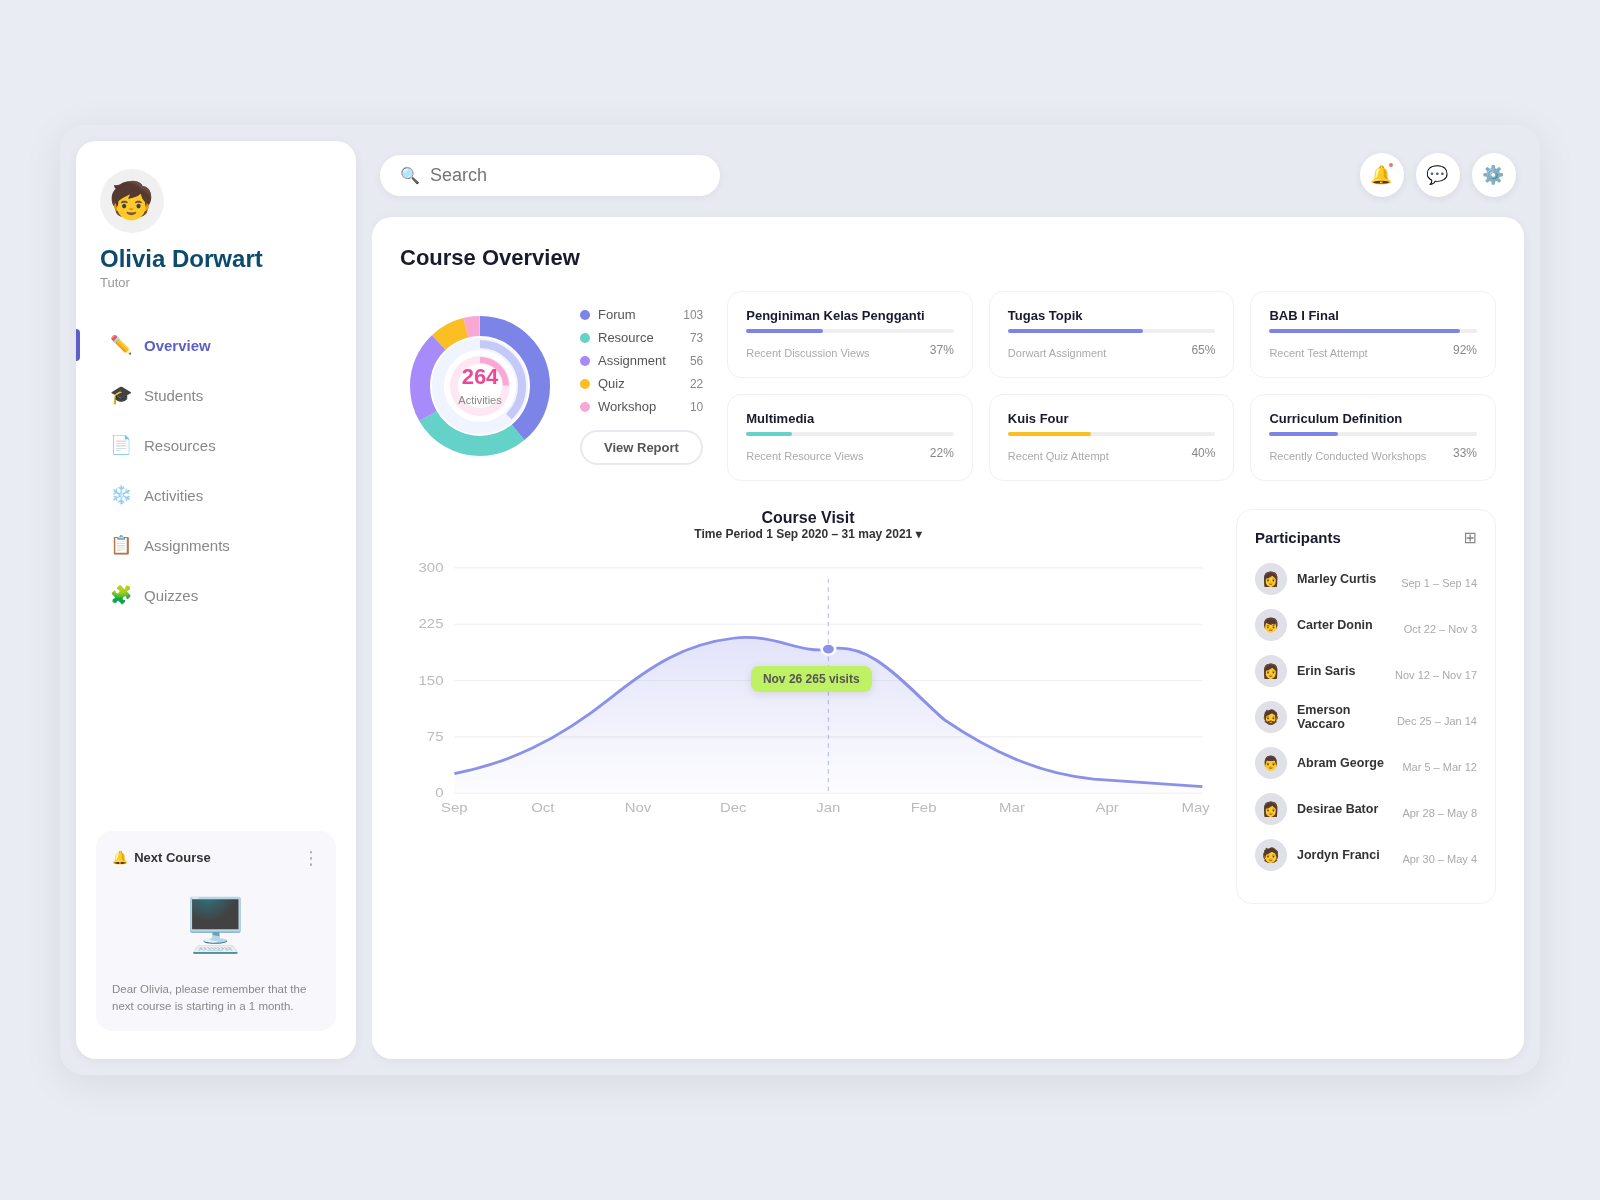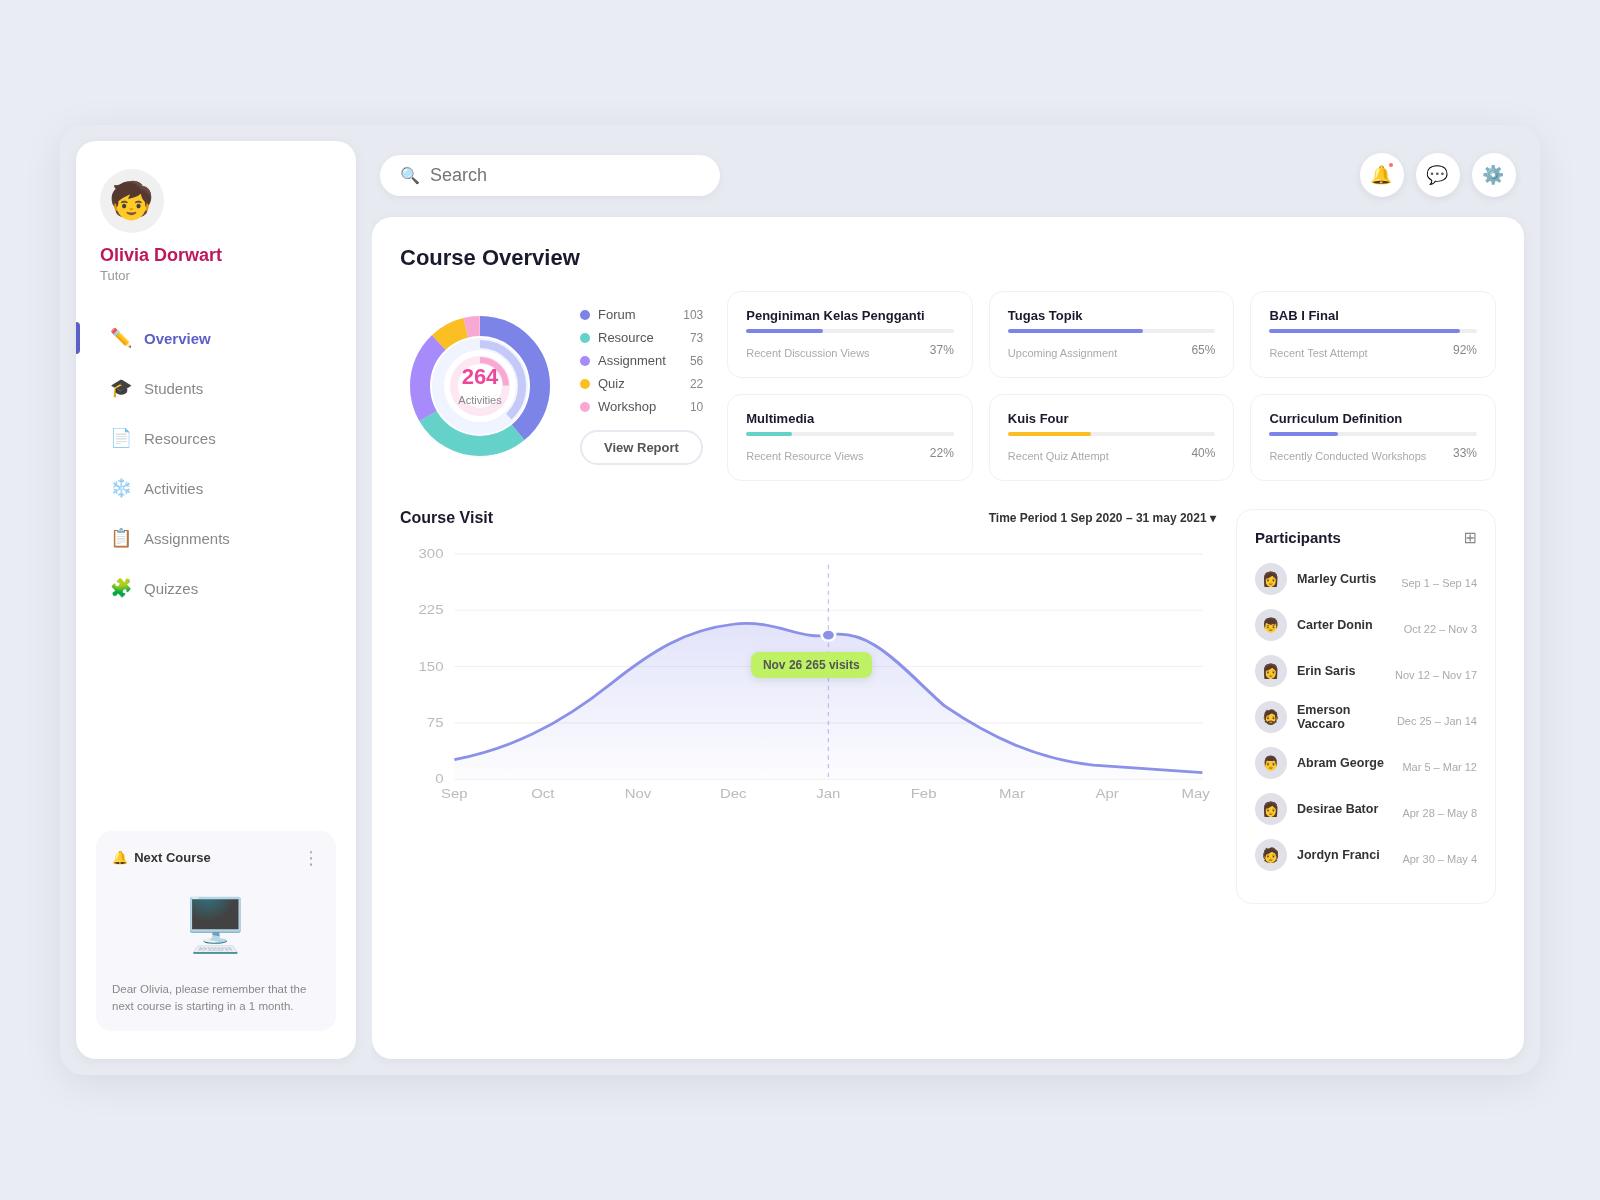--- a/index.html
+++ b/index.html
@@ -48,22 +48,22 @@
       background: #f0f0f0;
       margin-bottom: 12px;
       overflow: hidden;
       display: flex;
       align-items: center;
       justify-content: center;
       font-size: 36px;
     }
     .user-name {
       font-weight: 700;
-      font-size: 18px;
-      color: #be185d;
+      font-size: 24px;
+      color: #0c4a6e;
     }
     .user-role {
       font-size: 13px;
       color: #999;
       margin-top: 2px;
     }
     .nav-list {
       list-style: none;
       flex: 1;
     }
@@ -336,20 +336,21 @@
       margin-top: 20px;
     }
     .course-visit-section {
       flex: 1;
     }
     .course-visit-header {
       display: flex;
       justify-content: space-between;
       align-items: center;
       margin-bottom: 16px;
+      flex-direction: column;
     }
     .course-visit-title {
       font-size: 16px;
       font-weight: 700;
       color: #1a1a2e;
     }
     .time-period {
       font-size: 12px;
       color: #888;
     }
@@ -589,21 +590,21 @@
               <span class="metric-sub">Recent Discussion Views</span>
               <span class="metric-percent">37%</span>
             </div>
           </div>
           <div class="metric-card">
             <div class="metric-card-title">Tugas Topik</div>
             <div class="metric-bar-bg">
               <div class="metric-bar-fill" style="width:65%;background:#7c84e8"></div>
             </div>
             <div>
-              <span class="metric-sub">Upcoming Assignment</span>
+              <span class="metric-sub">Dorwart Assignment</span>
               <span class="metric-percent">65%</span>
             </div>
           </div>
           <div class="metric-card">
             <div class="metric-card-title">BAB I Final</div>
             <div class="metric-bar-bg">
               <div class="metric-bar-fill" style="width:92%;background:#7c84e8"></div>
             </div>
             <div>
               <span class="metric-sub">Recent Test Attempt</span>

